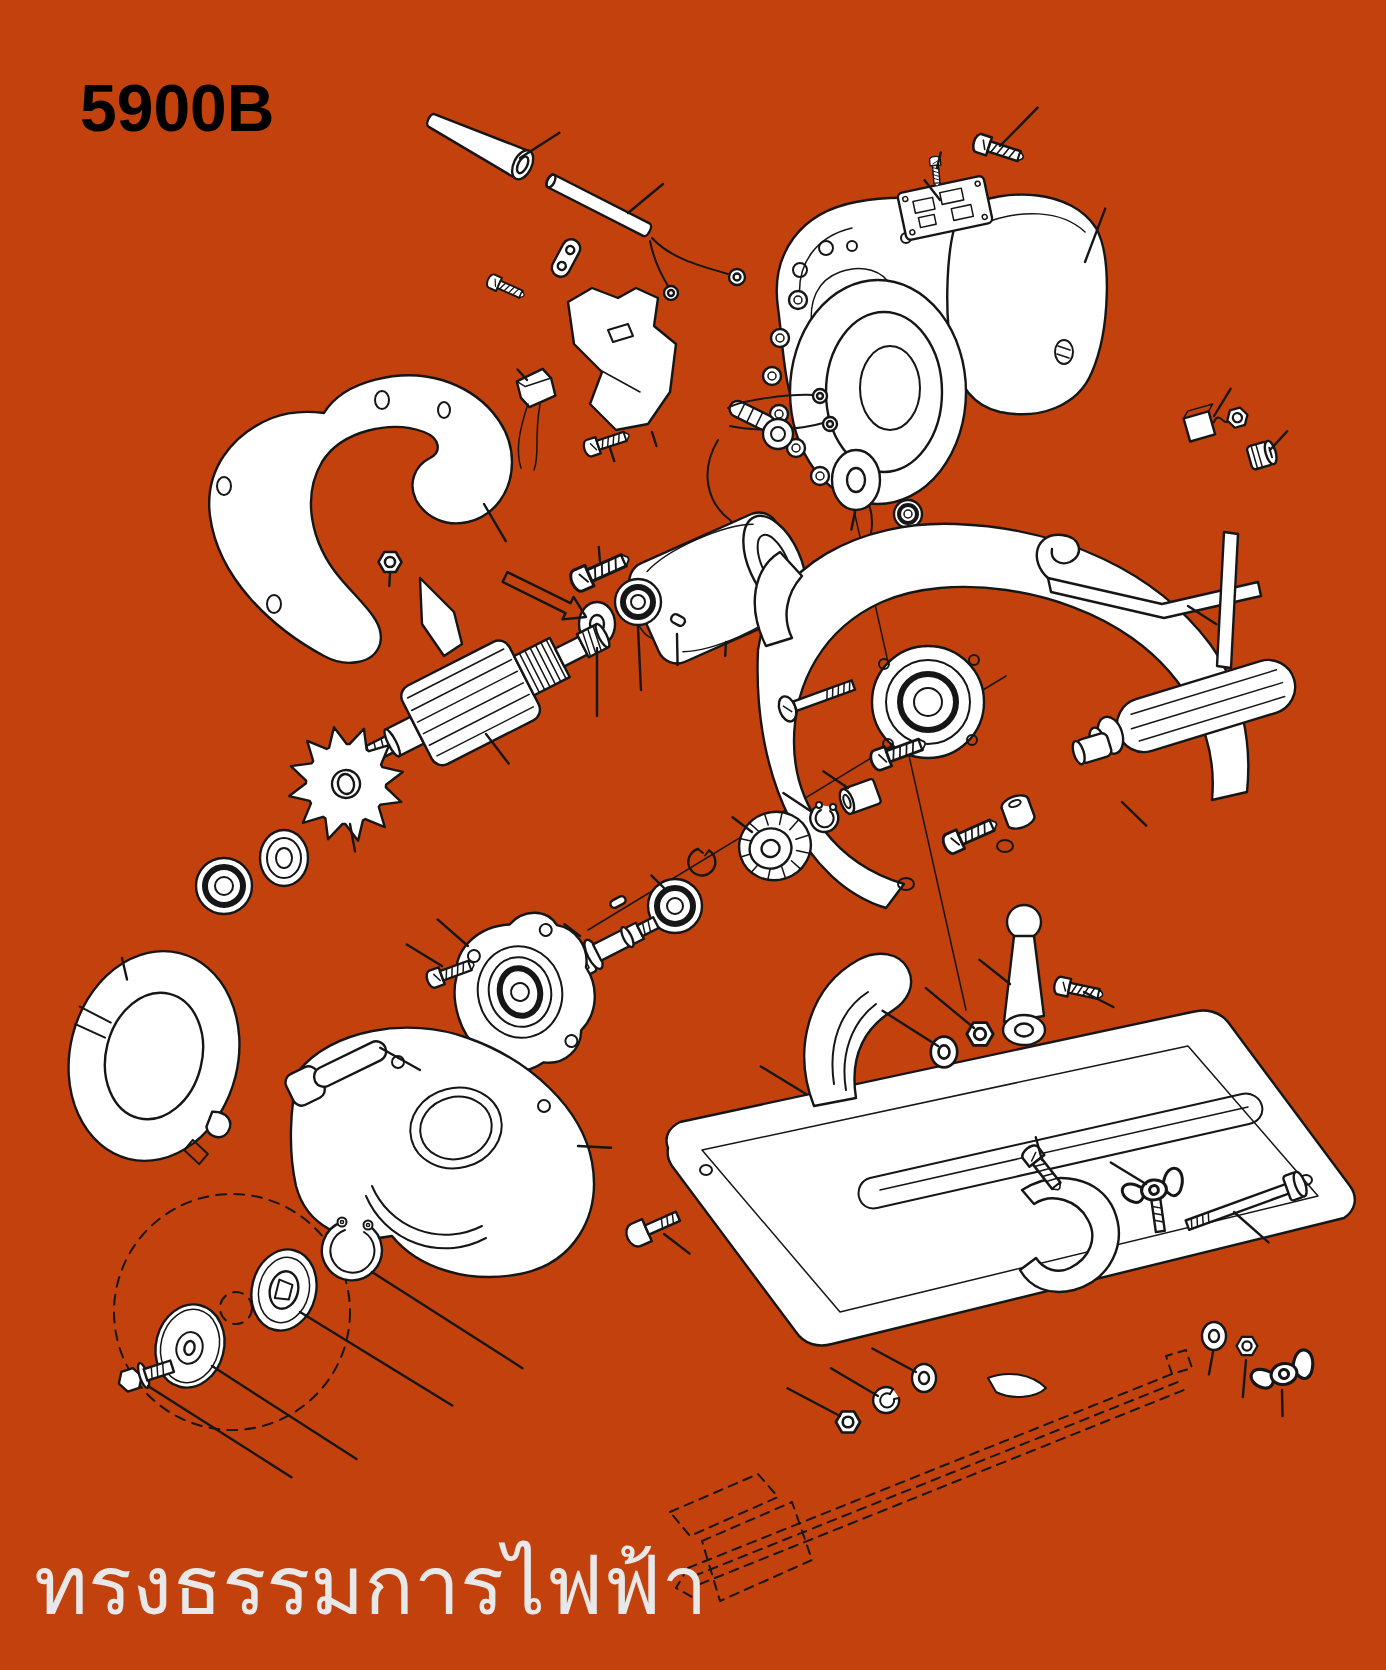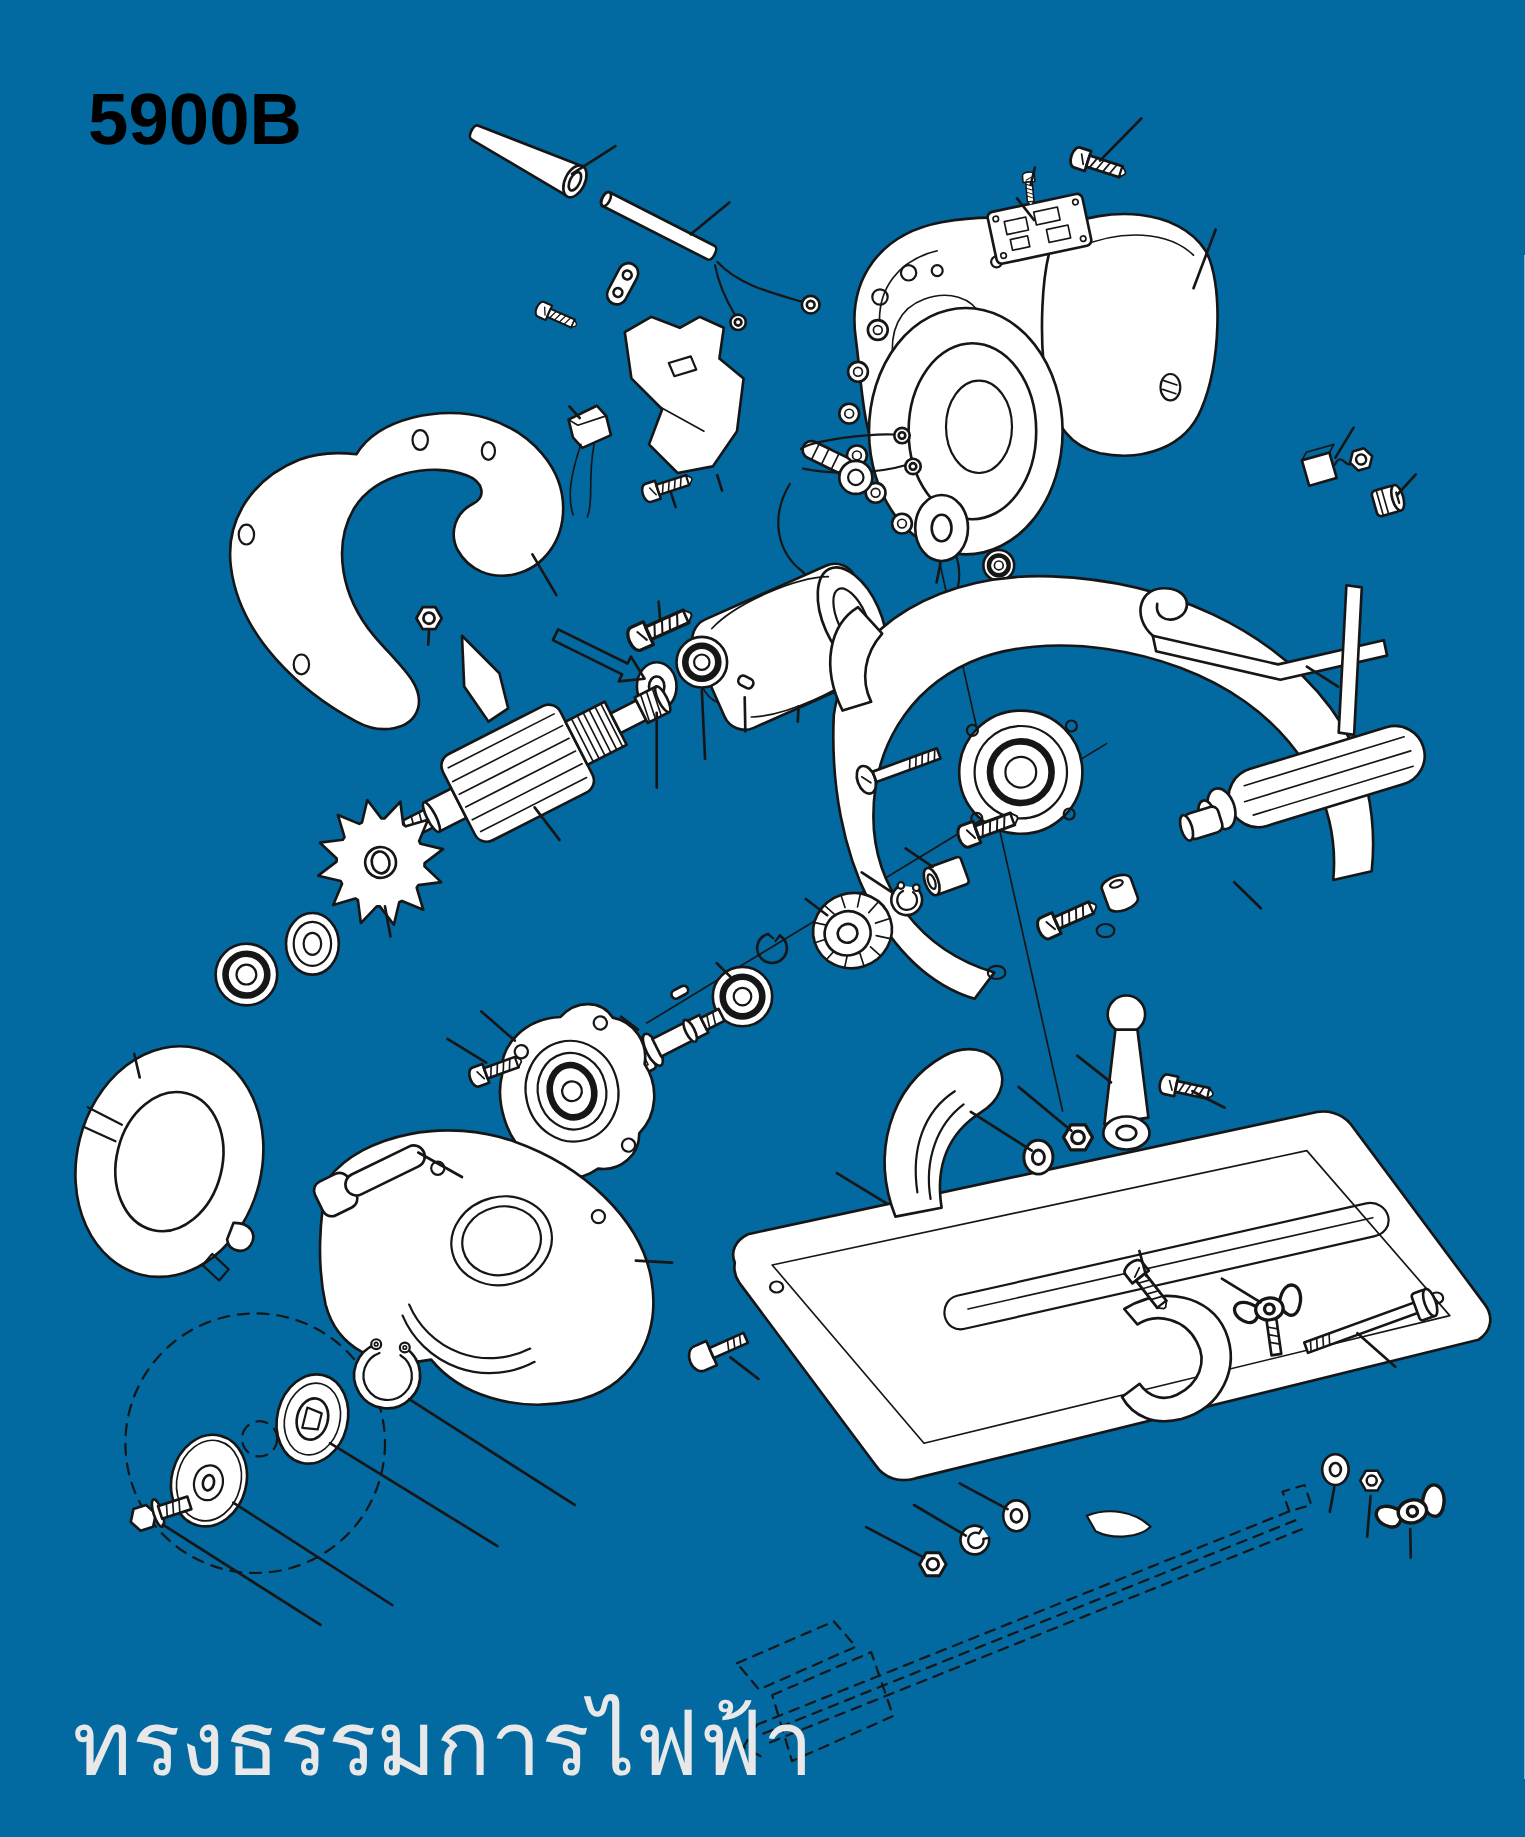--- a/index.html
+++ b/index.html
@@ -1,21 +1,21 @@
 <!DOCTYPE html>
 <html><head>
 <meta charset="utf-8">
 <style>
   html,body { margin:0; padding:0; background:#fff; }
-  .page { position:relative; width:1386px; height:1670px; background:#0369a1;
+  .page { position:relative; width:1386px; height:1670px; background:#c2410c;
           font-family:"Liberation Sans", sans-serif; overflow:hidden; }
   #model-title { position:absolute; left:80px; top:70px; margin:0; font-size:66px;
                  font-weight:bold; color:#000; letter-spacing:0px; }
   .watermark { position:absolute; left:34px; top:1520px; font-size:82px;
-               color:#e8e8e8; white-space:nowrap;margin-left:32px; }
+               color:#e8e8e8; white-space:nowrap; }
   #diagram-svg { position:absolute; left:0; top:0; }
   #diagram-svg * { stroke:#161616; stroke-width:2.4; fill:none;
                    stroke-linecap:round; stroke-linejoin:round; }
   #diagram-svg .f  { fill:#ffffff; }
   #diagram-svg .t1 { stroke-width:1.5; }
   #diagram-svg .t2 { stroke-width:2; }
   #diagram-svg .hv { stroke-width:6; }
   #diagram-svg .m4 { stroke-width:4; }
   #diagram-svg .dashgrp path { stroke-dasharray:9 7; stroke-width:2; }
   #diagram-svg .dashc { stroke-dasharray:10 8; stroke-width:2; }

